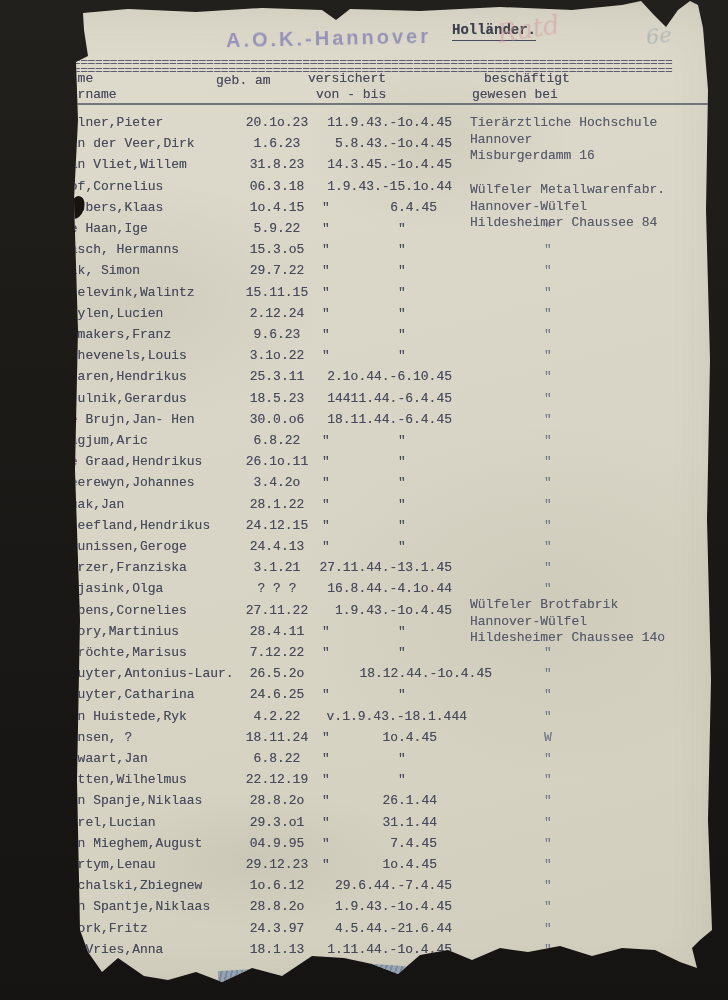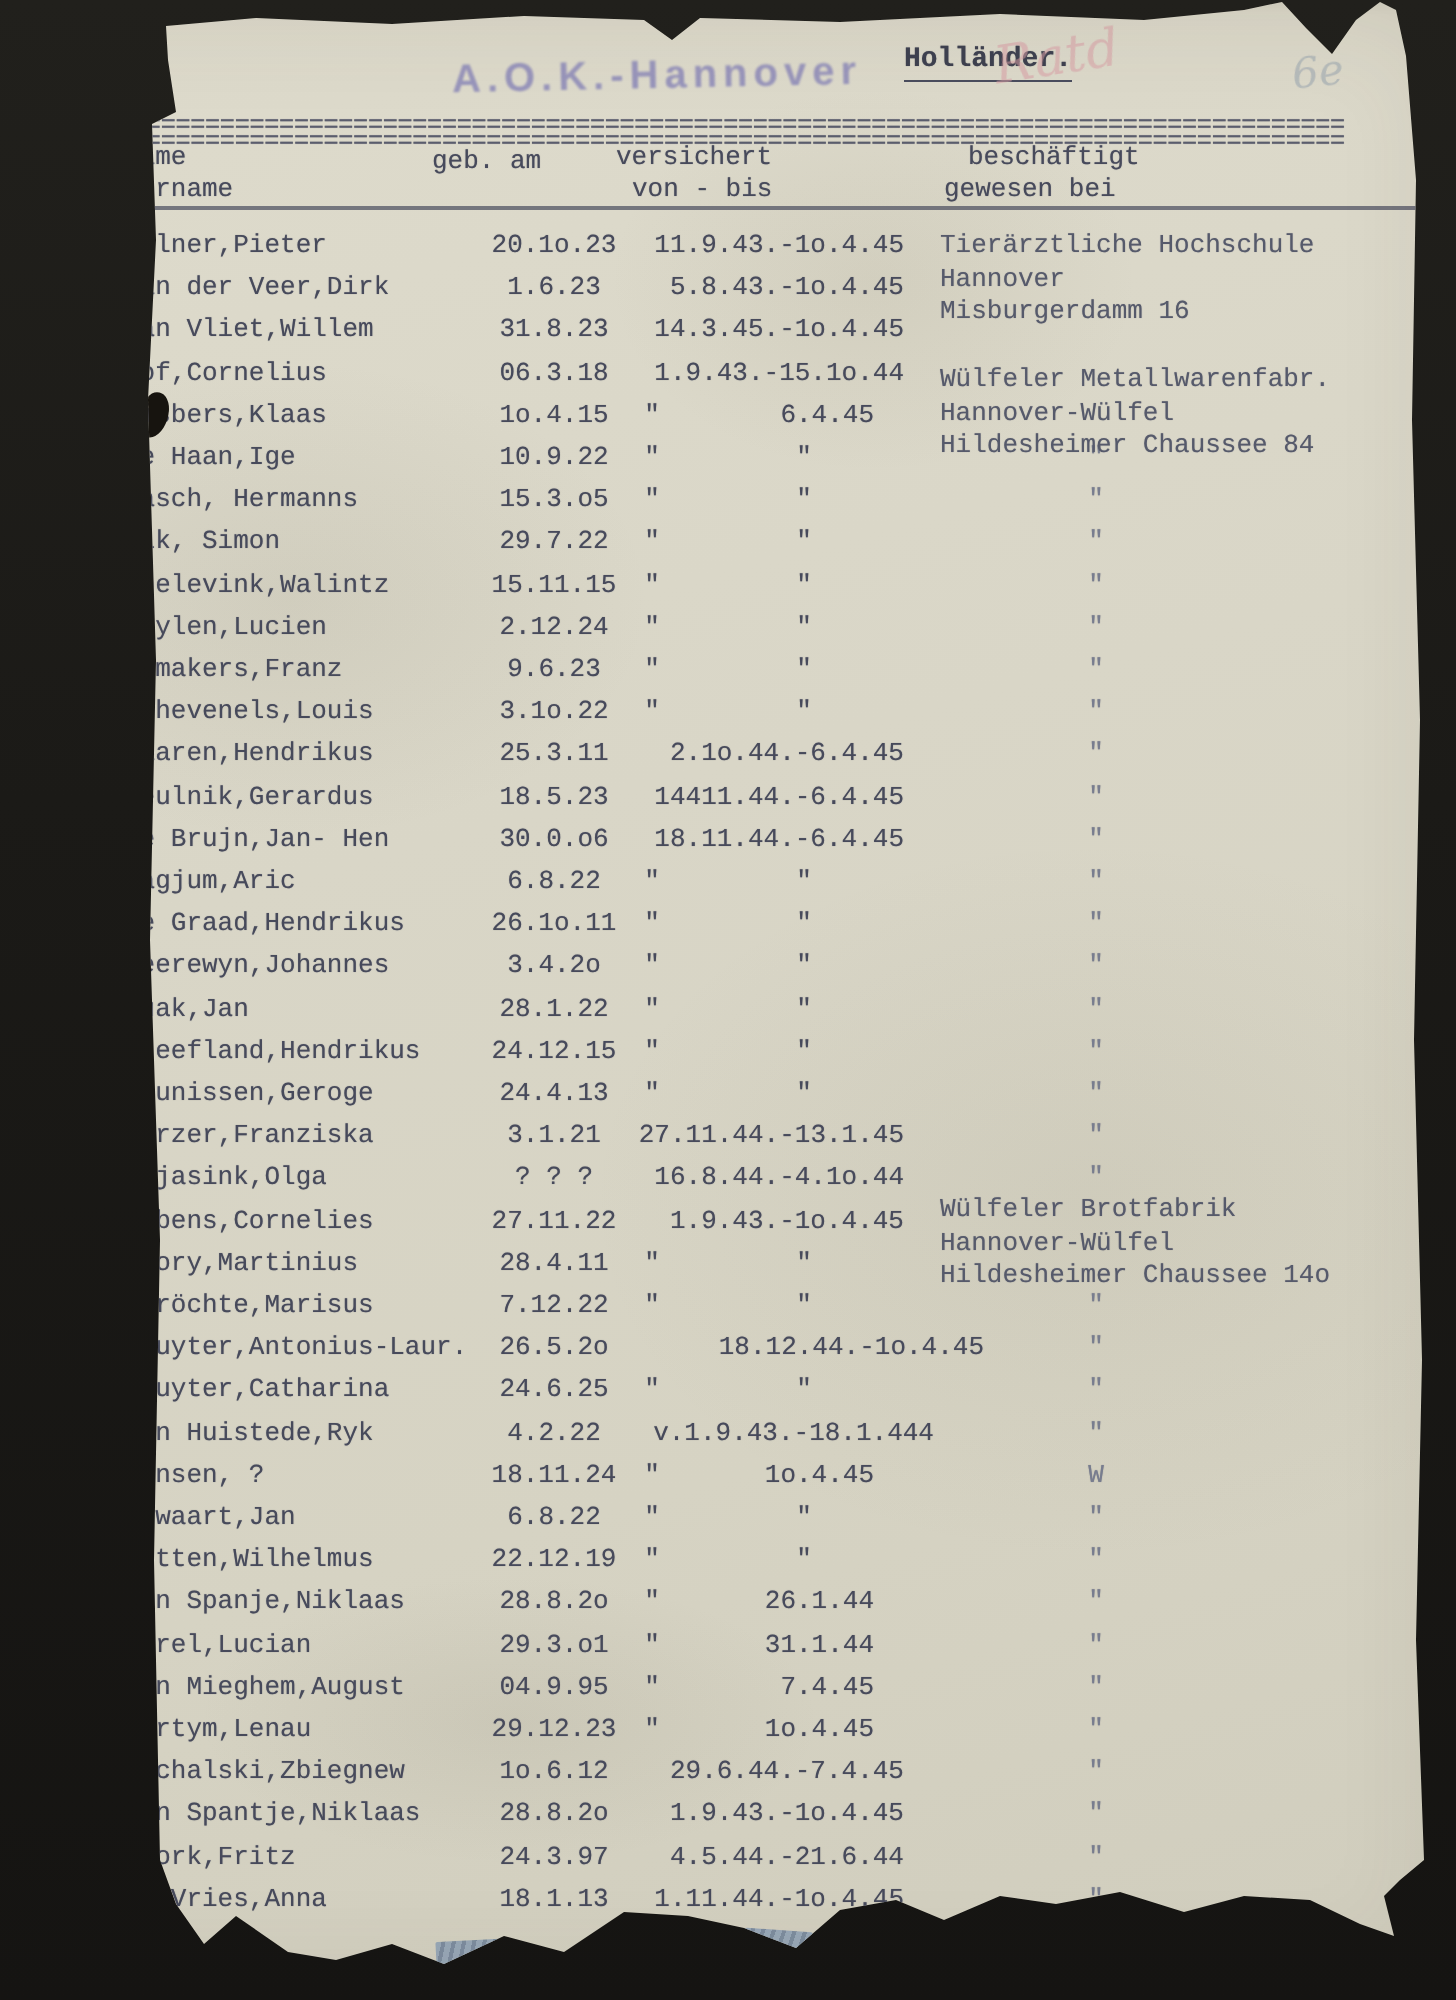--- a/index.html
+++ b/index.html
@@ -142,21 +142,21 @@
       <div class="row" style="top: 200.8px;">
     <span class="name">Gisbers,Klaas</span>
     <span class="geb">1o.4.15</span>
     <span class="vfull"></span>
     <span class="v1">"</span>
     <span class="v2 num">6.4.45</span>
     <span class="emp"></span>
   </div>
       <div class="row" style="top: 222px;">
     <span class="name">de Haan,Ige</span>
-    <span class="geb">10.9.22</span>
+    <span class="geb">5.9.22</span>
     <span class="vfull"></span>
     <span class="v1">"</span>
     <span class="v2">"</span>
     <span class="emp">"</span>
   </div>
       <div class="row" style="top: 243.2px;">
     <span class="name">Pasch, Hermanns</span>
     <span class="geb">15.3.o5</span>
     <span class="vfull"></span>
     <span class="v1">"</span>
@@ -199,21 +199,21 @@
     <span class="name">Schevenels,Louis</span>
     <span class="geb">3.1o.22</span>
     <span class="vfull"></span>
     <span class="v1">"</span>
     <span class="v2">"</span>
     <span class="emp">"</span>
   </div>
       <div class="row" style="top: 370.4px;">
     <span class="name">Haaren,Hendrikus</span>
     <span class="geb">25.3.11</span>
-    <span class="vfull">2.1o.44.-6.4.45</span>
+    <span class="vfull">2.1o.44.-6.10.45</span>
     <span class="v1"></span>
     <span class="v2"></span>
     <span class="emp">"</span>
   </div>
       <div class="row" style="top: 391.6px;">
     <span class="name">Beulnik,Gerardus</span>
     <span class="geb">18.5.23</span>
     <span class="vfull">14411.44.-6.4.45</span>
     <span class="v1"></span>
     <span class="v2"></span>

